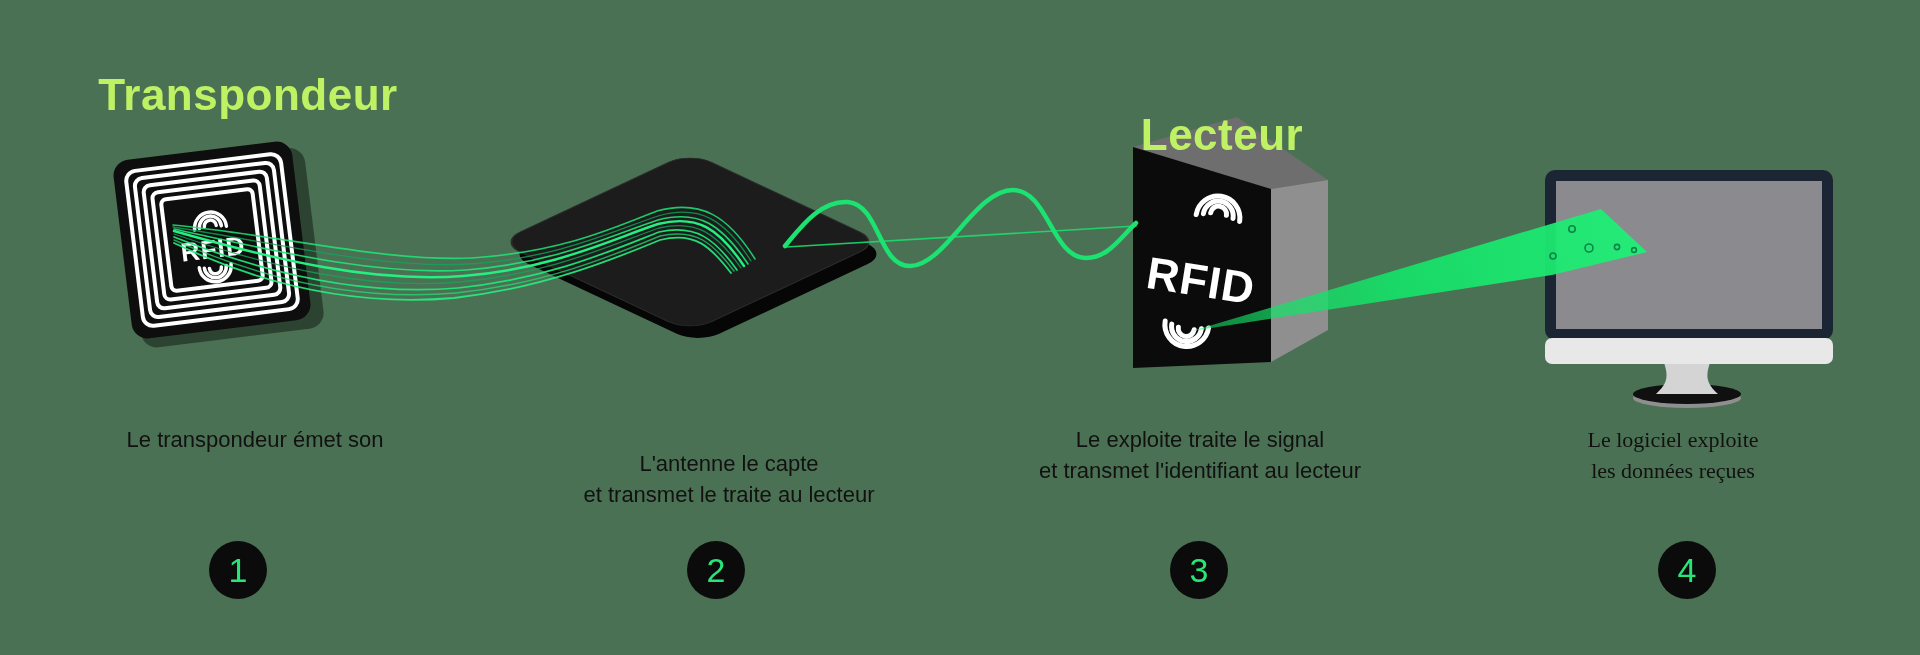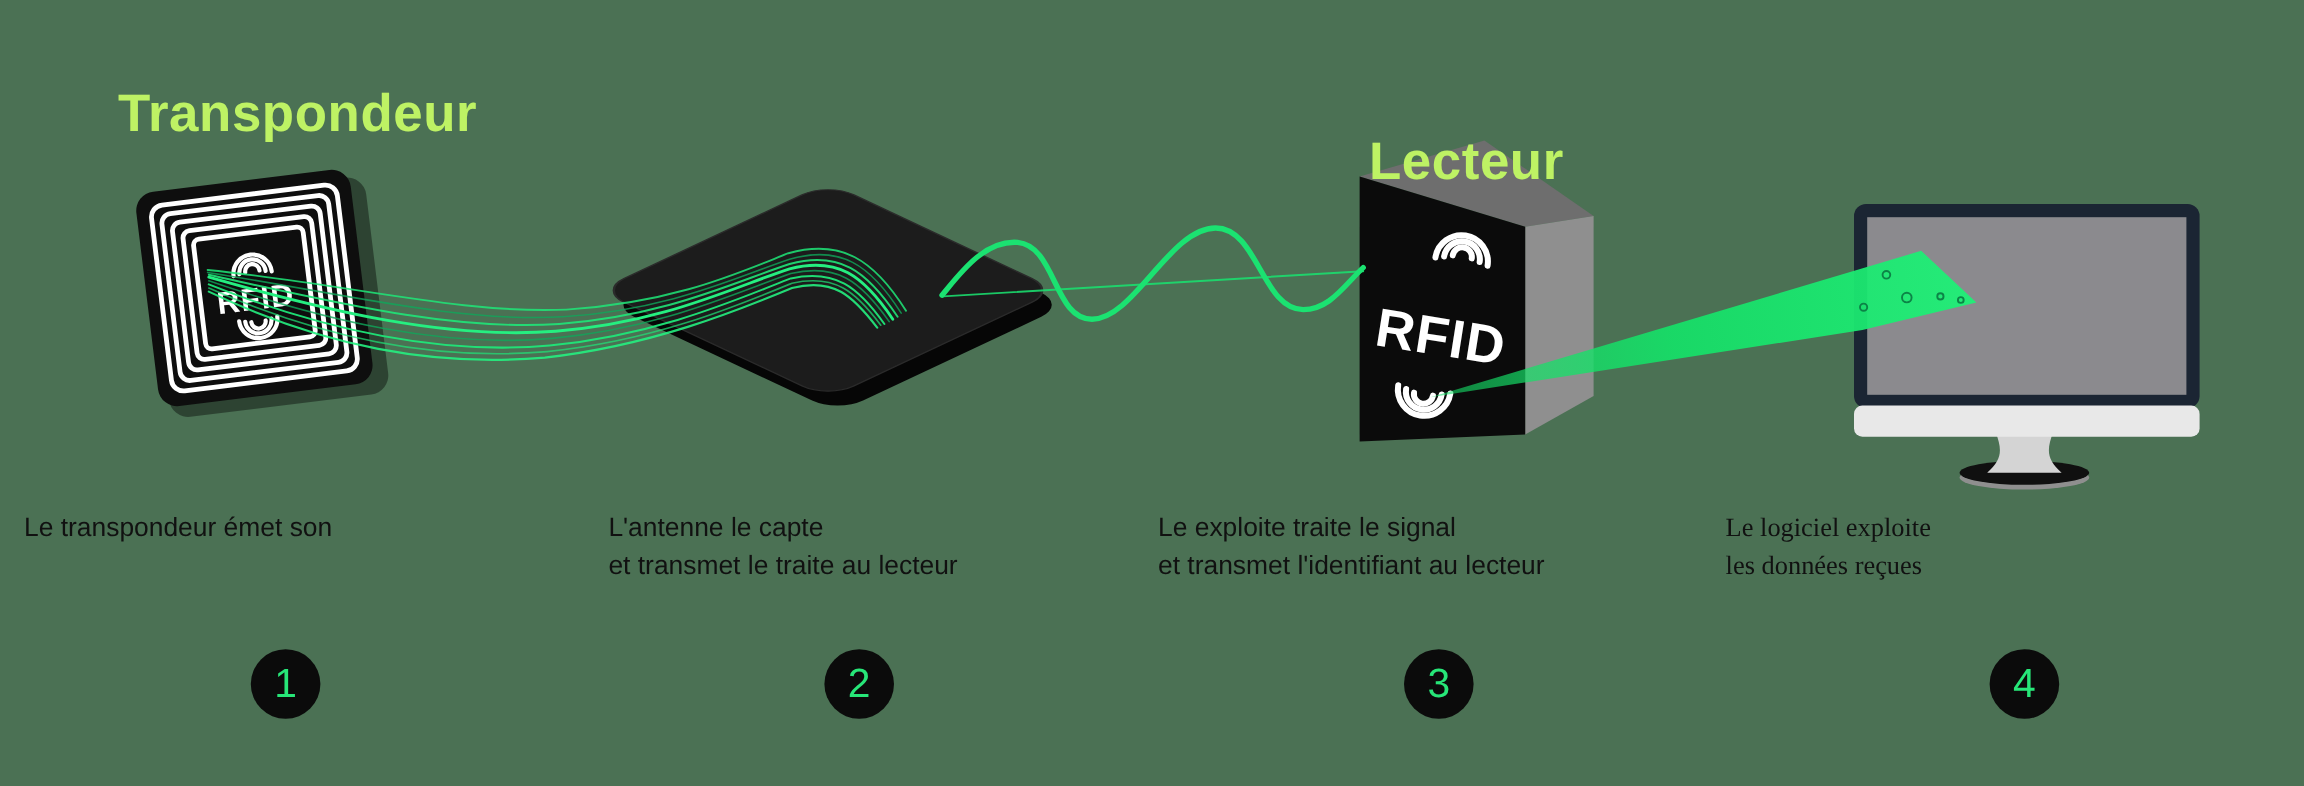--- a/index.html
+++ b/index.html
@@ -12,20 +12,21 @@
   }
   .gfx{position:absolute;left:0;top:0;width:1920px;height:655px;}
   .step-title{
     position:absolute;top:72px;width:460px;
     text-align:center;
     font-size:44px;font-weight:700;color:#bef264;
     letter-spacing:0.5px;line-height:1.05;
   }
   .caption{
     position:absolute;top:424px;width:470px;
+    text-align:center;
     font-size:22px;line-height:31px;color:#111;
     font-weight:400;
   }
   .badge{
     position:absolute;top:541px;width:58px;height:58px;
     background:#0B0B0B;border-radius:50%;
     display:flex;align-items:center;justify-content:center;
     font-size:34px;color:#27E678;font-weight:400;
   }
 </style>
@@ -131,21 +132,21 @@
   </svg>
 
   <div class="step-title" style="left:18px;">Transpondeur</div>
   <div class="caption" style="left:20px;">
     <div>Le transpondeur émet son</div>
   </div>
   <div class="badge" style="left:209px;">
     <span>1</span>
   </div>
 
-  <div class="caption" style="left:507px;">
+  <div class="caption" style="left:494px;margin-top:24px;">
     <div>L'antenne le capte</div>
     <div>et transmet le traite au lecteur</div>
   </div>
   <div class="badge" style="left:687px;">
     <span>2</span>
   </div>
 
   <div class="step-title" style="left:992px;margin-top:40px;">Lecteur</div>
   <div class="caption" style="left:965px;">
     <div>Le exploite traite le signal</div>

